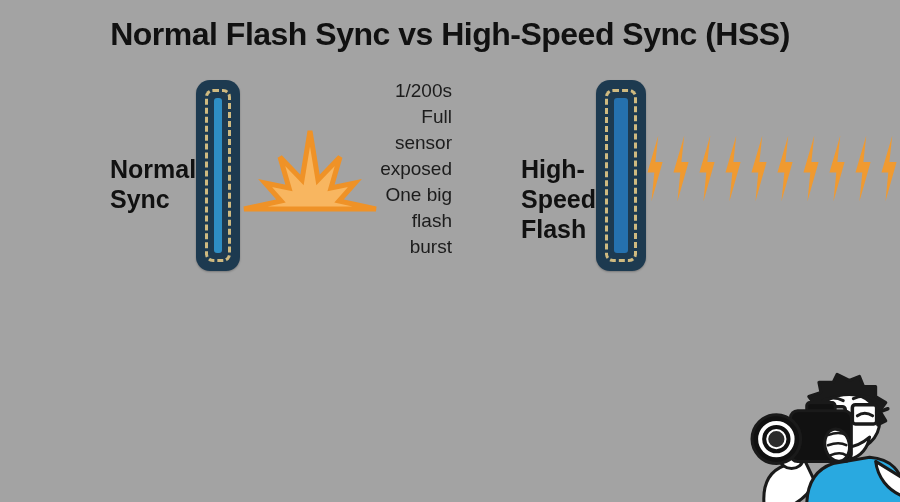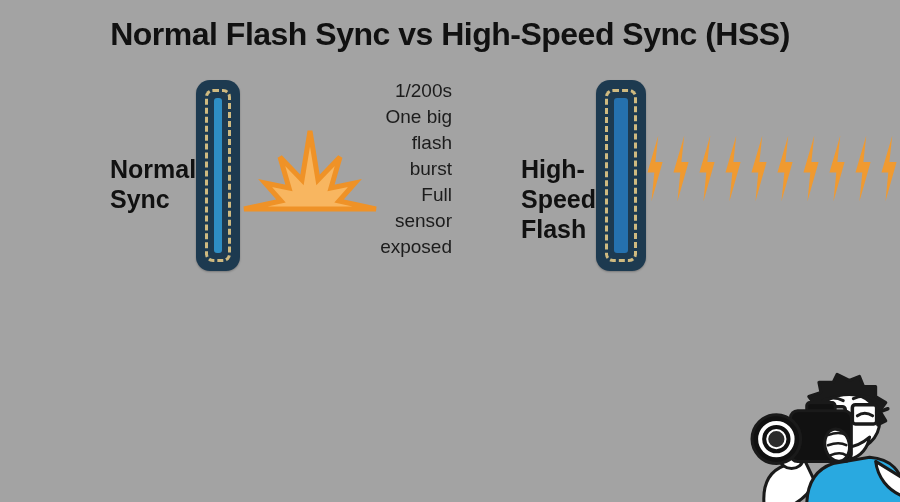--- a/index.html
+++ b/index.html
@@ -54,22 +54,22 @@
     </div>
 
     <div class="icon-row">
       <svg width="140" height="88" viewBox="0 0 140 88">
         <polygon points="4,84 41,76 25,58 49,63 40,32 62,55 70,6 78,55 100,32 91,63 115,58 99,76 136,84" style="fill:var(--flash-fill,#f8b660);stroke:var(--flash-outline,#ef9227);stroke-width:5;stroke-linejoin:miter"></polygon>
       </svg>
     </div>
 
     <div class="caption">
       <div>1/200s</div>
+      <div>Full sensor exposed</div>
       <div>One big flash burst</div>
-      <div>Full sensor exposed</div>
     </div>
   </div>
 
   <div class="column col-hss">
     <div class="col-header">High-Speed Flash</div>
 
     <div class="sensor-frame">
       <div class="stitch">
         <div class="sensor-slit">
           <div class="slit-gray"></div>

